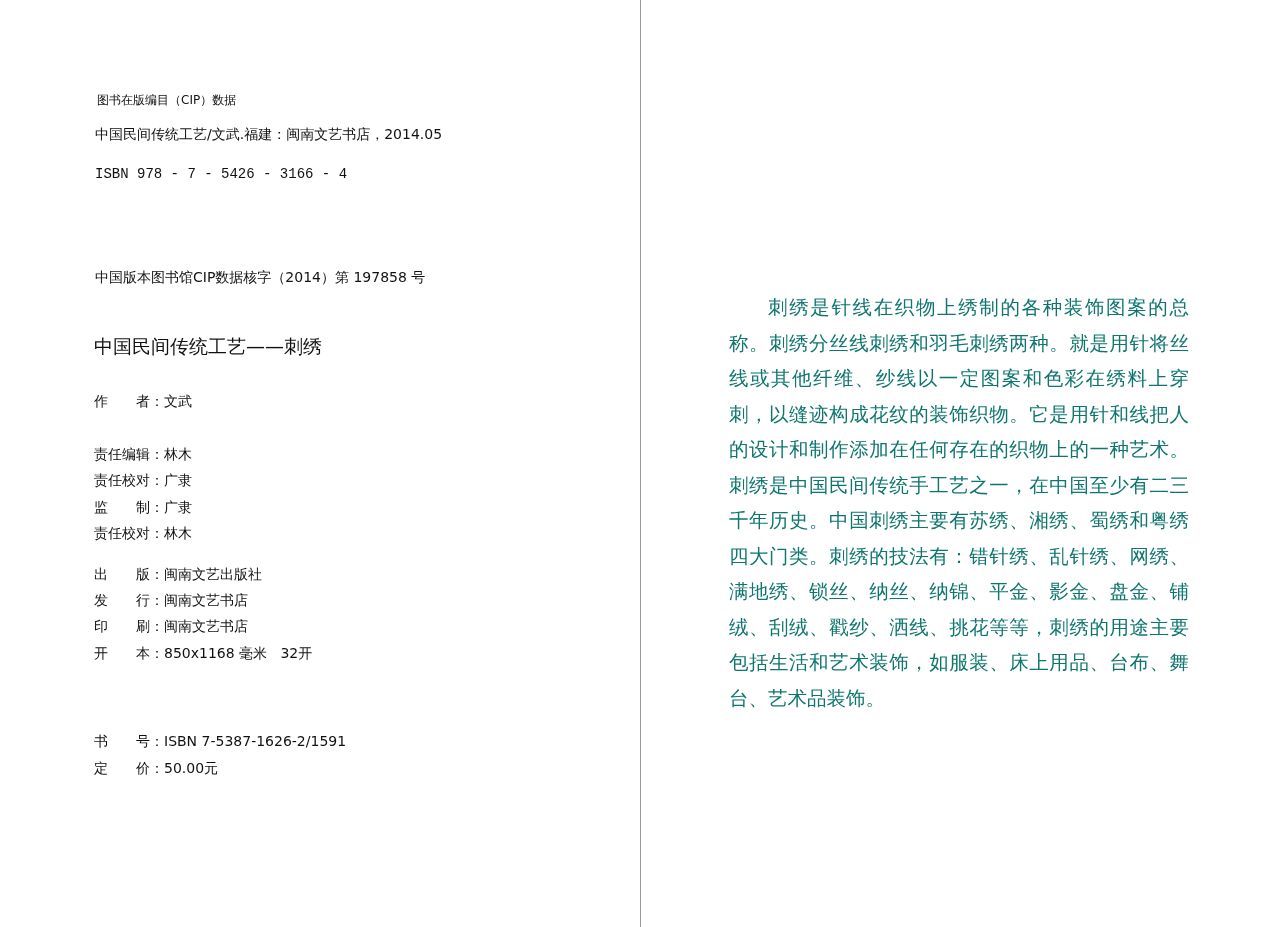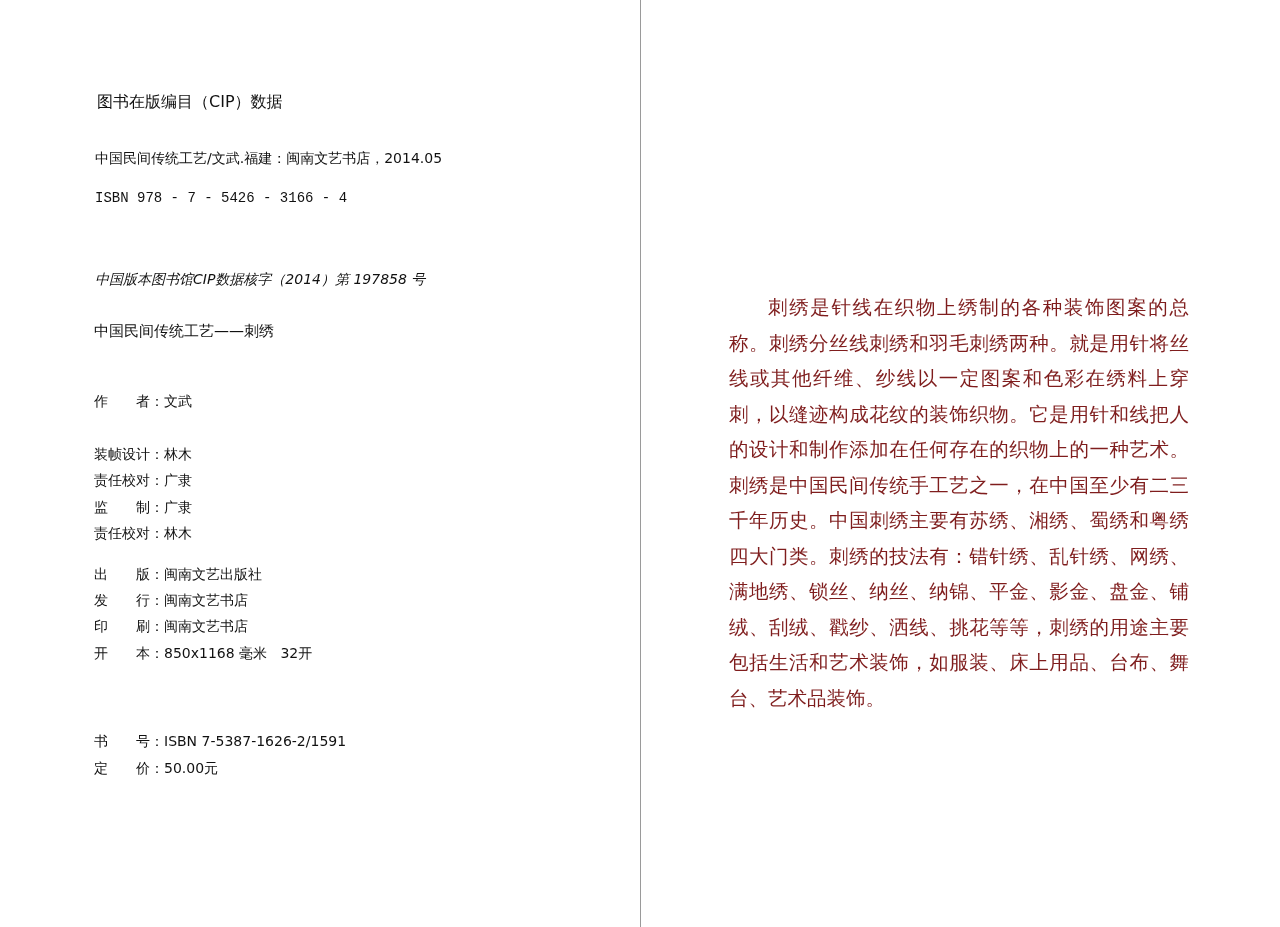--- a/index.html
+++ b/index.html
@@ -25,28 +25,28 @@
     .divider {
       position: absolute;
       left: 640px;
       top: 0;
       width: 1px;
       height: 927px;
       background: #9a9a9a;
     }
     .abs { position: absolute; white-space: nowrap; }
 
-    .cip-heading { left: 97px; top: 92px; font-size: 16px; }
-    .cip-line { left: 95px; font-size: 14px; margin-top: 24px; }
+    .cip-heading { left: 97px; top: 92px; font-size: 12px; }
+    .cip-line { left: 95px; font-size: 14px; }
     .cip-line-1 { top: 126px; }
     .cip-line-2 { top: 166px; font-family: Liberation Mono, monospace; }
     .cip-line-3 { top: 200px; }
-    .cip-line-4 { top: 247px; font-style: italic; }
+    .cip-line-4 { top: 269px; }
 
-    .book-title { left: 94px; top: 322px; font-size: 15px; }
+    .book-title { left: 94px; top: 334px; font-size: 19px; }
 
     .info-row {
       position: absolute;
       left: 94px;
       font-size: 14px;
       display: flex;
       align-items: baseline;
       white-space: nowrap;
     }
     .info-label {
@@ -68,21 +68,21 @@
     }
     .body-text {
       position: absolute;
       left: 88px;
       top: 290px;
       width: 460px;
       font-size: 19.5px;
       line-height: 35.5px;
       text-indent: 39px;
       text-align: justify;
-      color: #7f1d1d;
+      color: #0f766e;
       margin: 0;
     }
   </style>
 </head>
 <body>
 
 <div class="page page-left">
   <div class="abs cip-heading">图书在版编目（CIP）数据</div>
   <div class="abs cip-line cip-line-1">中国民间传统工艺/文武.福建：闽南文艺书店，2014.05</div>
   <div class="abs cip-line cip-line-2" style="white-space:pre">ISBN 978 - 7 - 5426 - 3166 - 4</div>
@@ -94,21 +94,21 @@
     <span class="info-label">
         <span>作</span>
         <span>者</span>
       </span>
     <span class="info-sep">：</span>
     <span>文武</span>
   </div>
 
   <div class="info-row" style="top:446px">
     <span class="info-label">
-        <span>装帧设计</span>
+        <span>责任编辑</span>
         <span></span>
       </span>
     <span class="info-sep">：</span>
     <span>林木</span>
   </div>
   <div class="info-row" style="top:472px">
     <span class="info-label">
         <span>责任校对</span>
         <span></span>
       </span>

